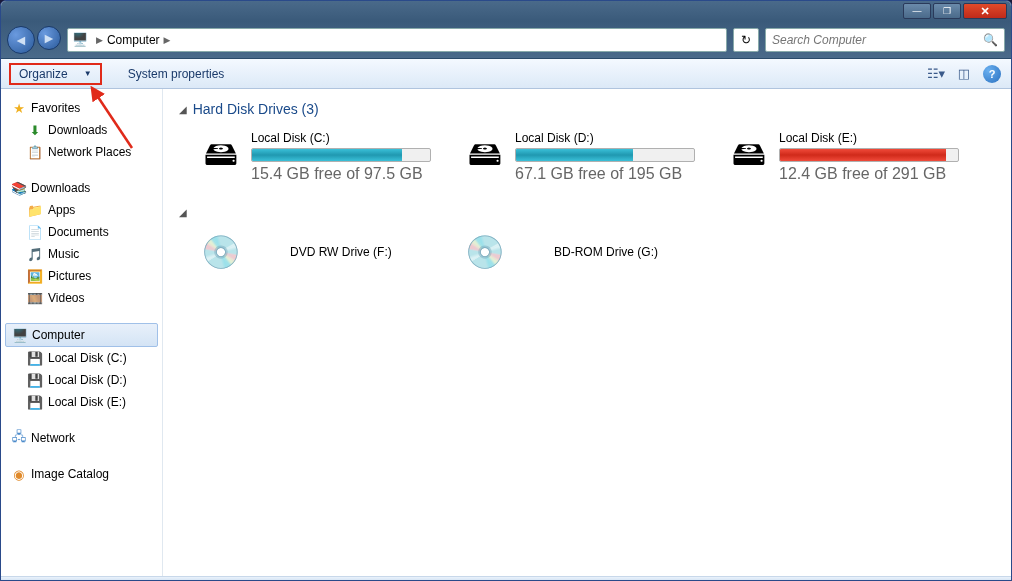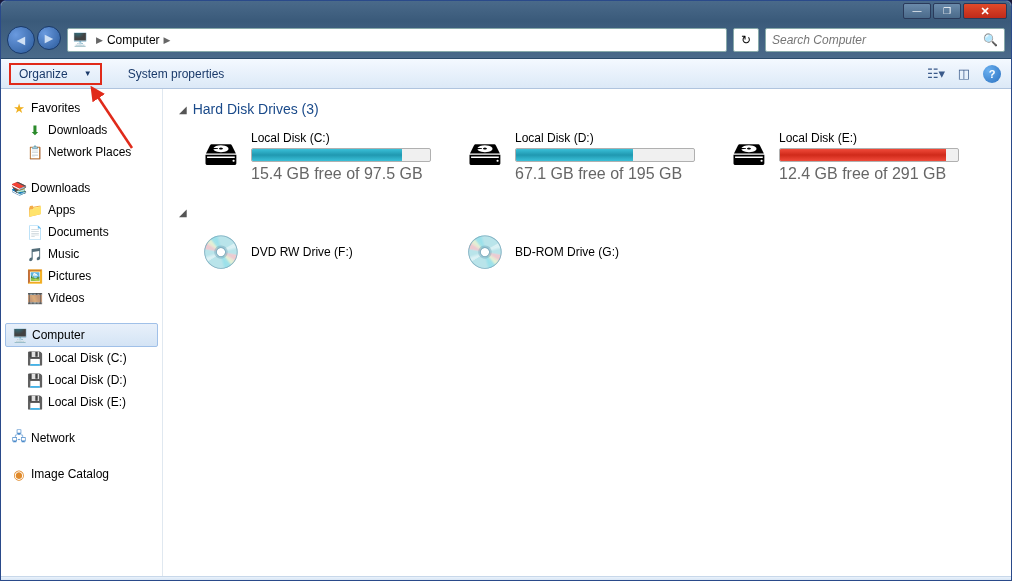--- a/index.html
+++ b/index.html
@@ -60,21 +60,21 @@
 .drive-icon { width: 40px; height: 40px; display: flex; align-items: center; justify-content: center; font-size: 34px; }
 .drive-info { flex: 1; }
 .drive-name { font-size: 12px; margin-bottom: 3px; }
 .drive-bar { width: 180px; height: 14px; border: 1px solid #b0b0b0; border-radius: 2px; background: #f0f0f0; overflow: hidden; margin-bottom: 3px; }
 .drive-fill { height: 100%; }
 .drive-fill.blue { background: linear-gradient(to bottom, #3ac0d8 0%, #2098b0 50%, #3ac0d8 100%); }
 .drive-fill.red { background: linear-gradient(to bottom, #f04a3a 0%, #d02a1a 50%, #f04a3a 100%); }
 .drive-free { font-size: 16px; color: #666; }
 .device { display: flex; align-items: center; gap: 10px; width: 240px; cursor: pointer; padding: 4px; }
 .device-icon { width: 40px; height: 40px; display: flex; align-items: center; justify-content: center; font-size: 32px; }
-.device-name { font-size: 12px; }
+.device-name { font-size: 12px; margin-left: 39px; }
 
 
 .statusbar { height: 4px; background: linear-gradient(to bottom, #eaf2fb, #d8e6f5); border-top: 1px solid #c8d8ea; }
 
 
 .fav-star { color: #f0b020; }
 .dl-icon { color: #2a8a2a; }
 .recent-icon { color: #8a5a2a; }
 .lib-icon { color: #4a8aca; }
 .net-icon { color: #4a8aca; }

